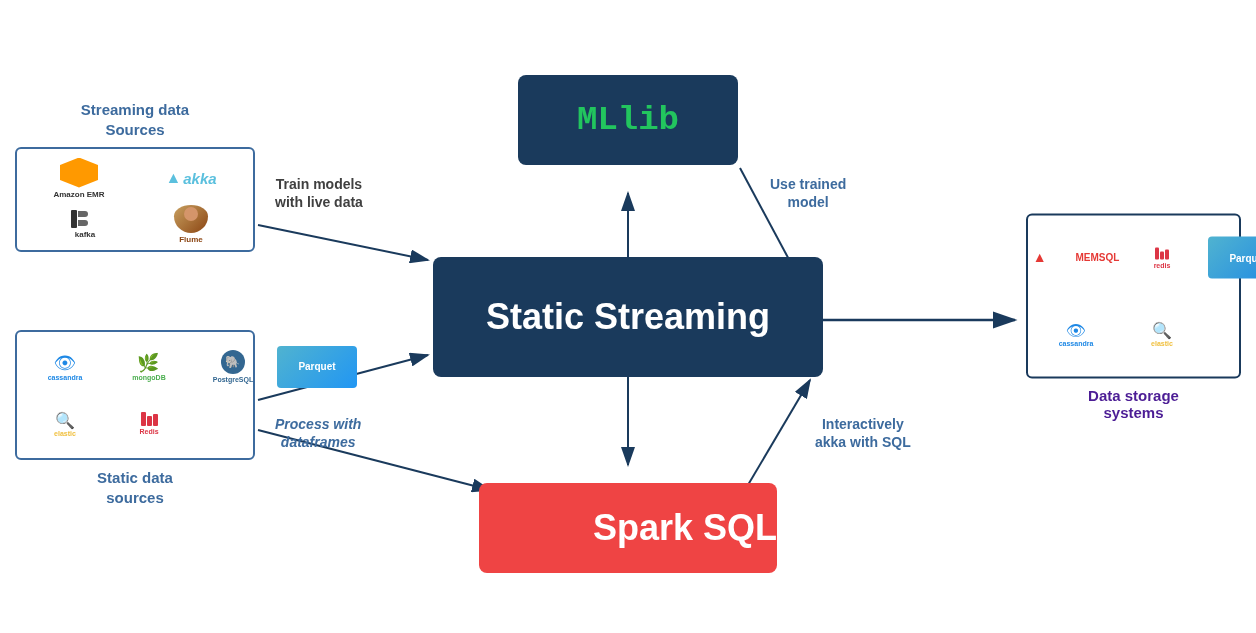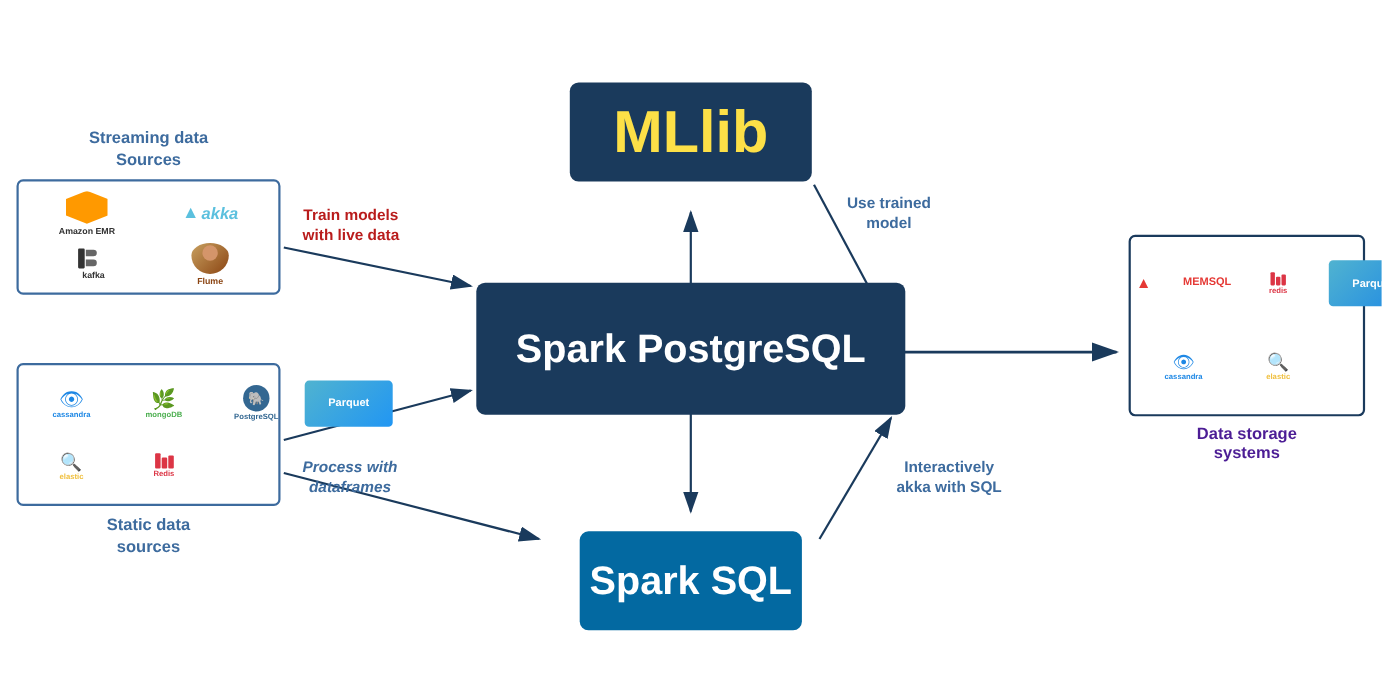--- a/index.html
+++ b/index.html
@@ -131,21 +131,21 @@
 
     <line x1="628" y1="370" x2="628" y2="465" stroke="#1a3a5c" stroke-width="2" marker-end="url(#arrowhead)"></line>
 
     <line x1="745" y1="490" x2="810" y2="380" stroke="#1a3a5c" stroke-width="2" marker-end="url(#arrowhead)"></line>
 
     <line x1="815" y1="320" x2="1015" y2="320" stroke="#1a3a5c" stroke-width="2.5" marker-end="url(#arrowhead)"></line>
 
     <line x1="258" y1="430" x2="490" y2="490" stroke="#1a3a5c" stroke-width="2" marker-end="url(#arrowhead)"></line>
   </svg>
 
-  <div style="position:absolute; left:15px; top:116px; display:flex; flex-direction:column; align-items:center; gap:8px;">
+  <div style="position:absolute; left:15px; top:100px; display:flex; flex-direction:column; align-items:center; gap:8px;">
     <div class="source-label" style="color:#3d6b9e; font-size:15px; font-weight:600; text-align:center; white-space:pre-line;">Streaming data
 Sources</div>
     <div class="streaming-source-box">
 
       <div class="logo-cell">
         <div style="width:38px;height:30px;background:#ff9900;clip-path:polygon(50% 0%,100% 25%,100% 75%,50% 100%,0% 75%,0% 25%);margin-bottom:2px;"></div>
         <span style="font-size:8px;color:#333;font-weight:bold;">Amazon EMR</span>
       </div>
 
       <div class="logo-cell">
@@ -213,32 +213,32 @@
         </div>
         <span style="font-size:7px;color:#dc3545;font-weight:bold;">Redis</span>
       </div>
       <div class="logo-cell"></div>
     </div>
     <div class="source-label" style="color:#3d6b9e; font-size:15px; font-weight:600; text-align:center; white-space:pre-line;">Static data
 sources</div>
   </div>
 
   <div style="position:absolute;left:50%;top:75px;transform:translateX(-50%);background:#1a3a5c;border-radius:8px;width:220px;height:90px;display:flex;align-items:center;justify-content:center;">
-    <span style="color:#fde047;font-size:54px;font-weight:bold;">MLlib</span>
+    <span style="color:#22c55e;font-size:34px;font-weight:bold;font-family:Liberation Mono, monospace;">MLlib</span>
   </div>
 
   <div style="position:absolute;left:50%;top:50%;transform:translate(-50%,-50%);background:#1a3a5c;border-radius:8px;width:390px;height:120px;display:flex;align-items:center;justify-content:center;">
-    <span style="color:white;font-size:36px;font-weight:bold;text-align:center;">Spark PostgreSQL</span>
-  </div>
-
-  <div style="position:absolute;left:50%;bottom:60px;transform:translateX(-50%);background:#0369a1;border-radius:8px;width:202px;height:90px;display:flex;align-items:center;justify-content:center;">
+    <span style="color:white;font-size:36px;font-weight:bold;text-align:center;">Static Streaming</span>
+  </div>
+
+  <div style="position:absolute;left:50%;bottom:60px;transform:translateX(-50%);background:#ef4444;border-radius:8px;width:298px;height:90px;display:flex;align-items:center;justify-content:flex-end;">
     <span style="color:white;font-size:36px;font-weight:bold;">Spark SQL</span>
   </div>
 
-  <div class="arrow-label" style="left:275px;top:186px;white-space:pre-line;font-size:14px;color:#b91c1c;font-weight:600;">Train models
+  <div class="arrow-label" style="left:275px;top:175px;white-space:pre-line;font-size:14px;color:#404040;font-weight:600;">Train models
 with live data</div>
 
   <div class="arrow-label" style="left:770px;top:175px;white-space:pre-line;font-size:14px;color:#3d6b9e;font-weight:600;">Use trained
 model</div>
 
   <div class="arrow-label" style="left:275px;top:415px;white-space:pre-line;font-size:14px;color:#3d6b9e;font-weight:600;font-style:italic;">Process with
 dataframes</div>
 
   <div class="arrow-label" style="left:815px;top:415px;white-space:pre-line;font-size:14px;color:#3d6b9e;font-weight:600;">Interactively
 akka with SQL</div>

